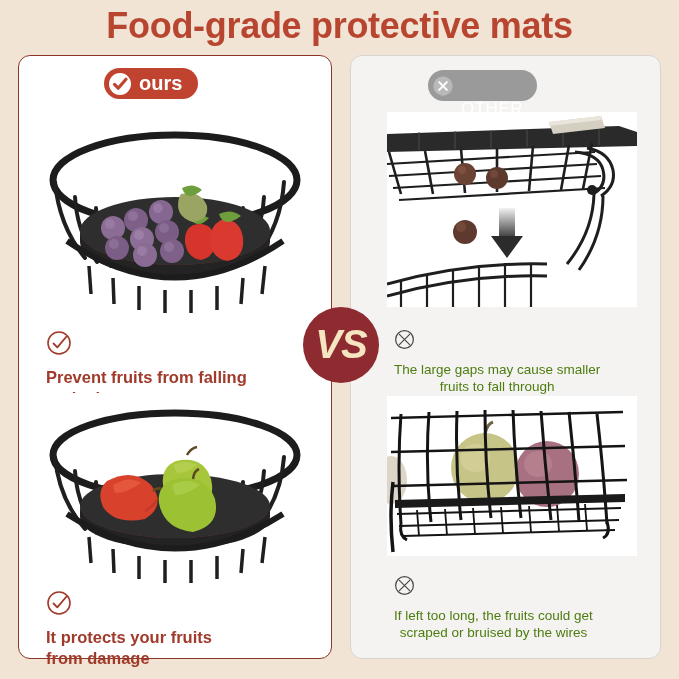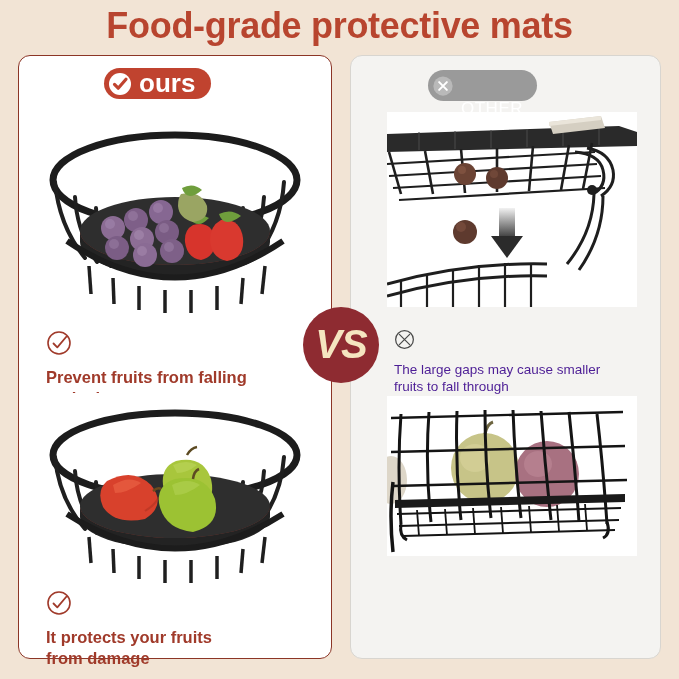--- a/index.html
+++ b/index.html
@@ -68,21 +68,21 @@
   }
   .badge-other {
     left: 77px;
     top: 14px;
     background: #9a9a9a;
     padding: 0 14px 0 4px;
   }
   .badge-label {
     color: #ffffff;
     font-weight: bold;
-    font-size: 26px;
+    font-size: 20px;
     line-height: 1;
     padding-bottom: 2px;
   }
   .badge-other .badge-label {
     font-size: 17px;
     font-weight: normal;
     letter-spacing: 0.5px;
     margin-top: 48px;
   }
   .badge-icon { width: 24px; height: 24px; display: block; flex: 0 0 24px; }
@@ -110,24 +110,25 @@
   }
   .feature-icon { width: 26px; height: 26px; flex: 0 0 26px; margin-top: 2px; }
   .feature-text {
     font-size: 16.5px;
     line-height: 21px;
     font-weight: bold;
     white-space: pre-line;
   }
   .feature-ours .feature-text { color: #a03a2a; }
   .feature-other .feature-text {
-    color: #4c1d95;
+    color: #4d7c0f;
     font-weight: normal;
     font-size: 13.5px;
     line-height: 17px;
+    text-align: center;
   }
   .feature-other .feature-icon { width: 21px; height: 21px; flex: 0 0 21px; margin-top: 1px; }
 
   .f-ours-1 { left: 27px; top: 272px; width: 270px; }
   .f-ours-2 { left: 27px; top: 532px; width: 270px; }
   .f-other-1 { left: 43px; top: 272px; width: 258px; }
   .f-other-2 { left: 43px; top: 518px; width: 258px; }
 
   
   .vs-badge {
@@ -465,17 +466,27 @@
         <path d="M14 128 Q12 140 20 144"></path>
         <path d="M220 126 Q224 138 216 142"></path>
       </g>
 
       <g stroke="#141414" stroke-width="3.5" fill="none">
         <path d="M6 86 Q2 120 6 156"></path>
       </g>
     </svg>
   </div>
 
+  <div class="feature feature-other f-other-2">
+    <span class="feature-icon">
+      <svg viewBox="0 0 22 22">
+        <circle cx="11" cy="11" r="9.3" fill="none" stroke="#4a4a4a" stroke-width="1.3"></circle>
+        <path d="M5.6 5.6 L16.4 16.4 M16.4 5.6 L5.6 16.4" stroke="#4a4a4a" stroke-width="1.3" stroke-linecap="round"></path>
+      </svg>
+    </span>
+    <span class="feature-text">If left too long, the fruits could get
+scraped or bruised by the wires</span>
+  </div>
 </div>
 
 <div class="vs-badge">
   <span class="vs-label">VS</span>
 </div>
 
 </body></html>

